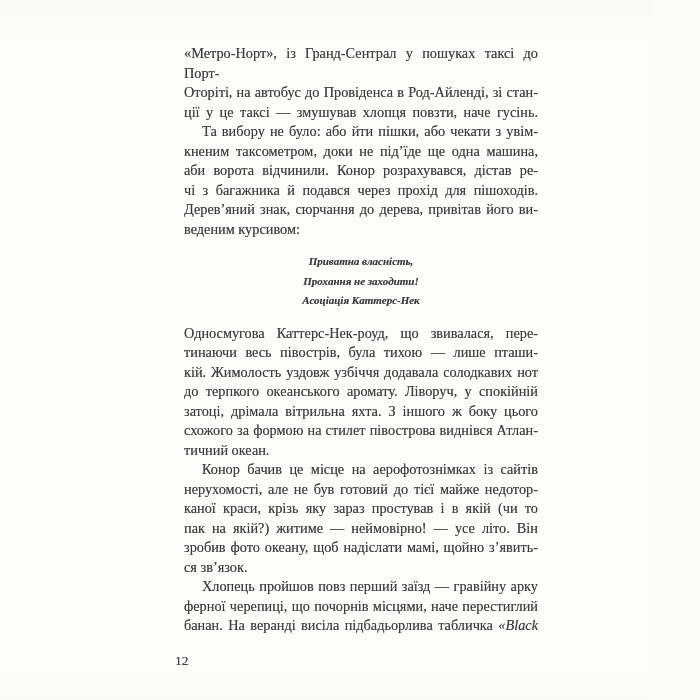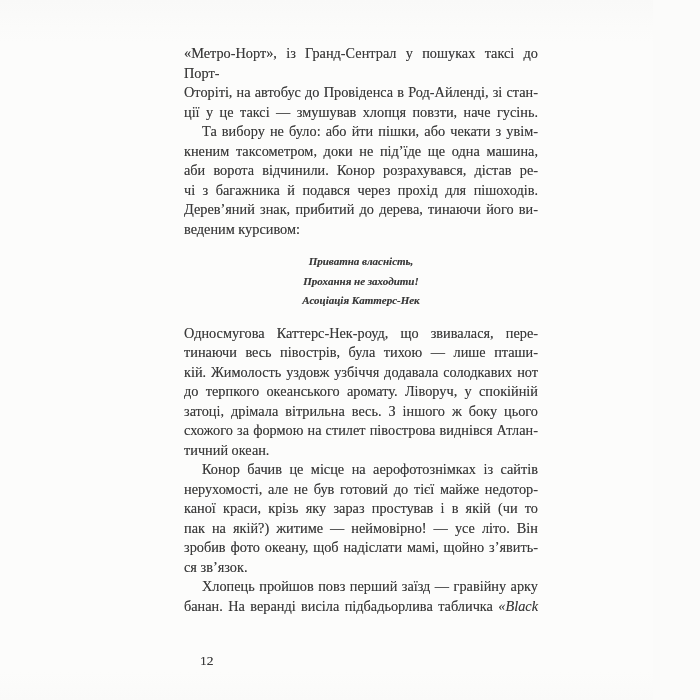--- a/index.html
+++ b/index.html
@@ -34,21 +34,21 @@
     margin: 13px 0;
     text-align: center;
     font-weight: bold;
     font-style: italic;
     font-size: 11px;
     line-height: 19.5px;
   }
   .it { font-style: italic; }
   .page-number {
     position: absolute;
-    left: 200px;
+    left: 175px;
     top: 653px;
     font-size: 13.5px;
     color: #3b3b3b;
     text-shadow: 0 0 0.5px rgba(59,59,59,0.55);
   }
 </style>
 </head>
 <body>
 
 <div class="page">
@@ -58,51 +58,52 @@
       <div class="ln j">«Метро-Норт», із Гранд-Сентрал у пошуках таксі до Порт-</div>
       <div class="ln j">Оторіті, на автобус до Провіденса в Род-Айленді, зі стан-</div>
       <div class="ln j">ції у це таксі — змушував хлопця повзти, наче гусінь.</div>
     </div>
 
     <div class="para">
       <div class="ln j ind">Та вибору не було: або йти пішки, або чекати з увім-</div>
       <div class="ln j">кненим таксометром, доки не під’їде ще одна машина,</div>
       <div class="ln j">аби ворота відчинили. Конор розрахувався, дістав ре-</div>
       <div class="ln j">чі з багажника й подався через прохід для пішоходів.</div>
-      <div class="ln j">Дерев’яний знак, прибитий до дерева, тинаючи його ви-</div>
+      <div class="ln j">Дерев’яний знак, сюрчання до дерева, привітав його ви-</div>
       <div class="ln">веденим курсивом:</div>
     </div>
 
     <div class="notice">
       <div>Приватна власність,</div>
       <div>Прохання не заходити!</div>
       <div>Асоціація Каттерс-Нек</div>
     </div>
 
     <div class="para">
       <div class="ln j">Односмугова Каттерс-Нек-роуд, що звивалася, пере-</div>
       <div class="ln j">тинаючи весь півострів, була тихою — лише пташи-</div>
       <div class="ln j">кій. Жимолость уздовж узбіччя додавала солодкавих нот</div>
       <div class="ln j">до терпкого океанського аромату. Ліворуч, у спокійній</div>
-      <div class="ln j">затоці, дрімала вітрильна весь. З іншого ж боку цього</div>
+      <div class="ln j">затоці, дрімала вітрильна яхта. З іншого ж боку цього</div>
       <div class="ln j">схожого за формою на стилет півострова виднівся Атлан-</div>
       <div class="ln">тичний океан.</div>
     </div>
 
     <div class="para">
       <div class="ln j ind">Конор бачив це місце на аерофотознімках із сайтів</div>
       <div class="ln j">нерухомості, але не був готовий до тієї майже недотор-</div>
       <div class="ln j">каної краси, крізь яку зараз простував і в якій (чи то</div>
       <div class="ln j">пак на якій?) житиме — неймовірно! — усе літо. Він</div>
       <div class="ln j">зробив фото океану, щоб надіслати мамі, щойно з’явить-</div>
       <div class="ln">ся зв’язок.</div>
     </div>
 
     <div class="para">
       <div class="ln j ind">Хлопець пройшов повз перший заїзд — гравійну арку</div>
+      <div class="ln j">ферної черепиці, що почорнів місцями, наче перестиглий</div>
       <div class="ln j">
         <span>банан. На веранді висіла підбадьорлива табличка </span>
         <span class="it">«Black</span>
       </div>
     </div>
 
   </div>
 
   <div class="page-number">12</div>
 </div>

